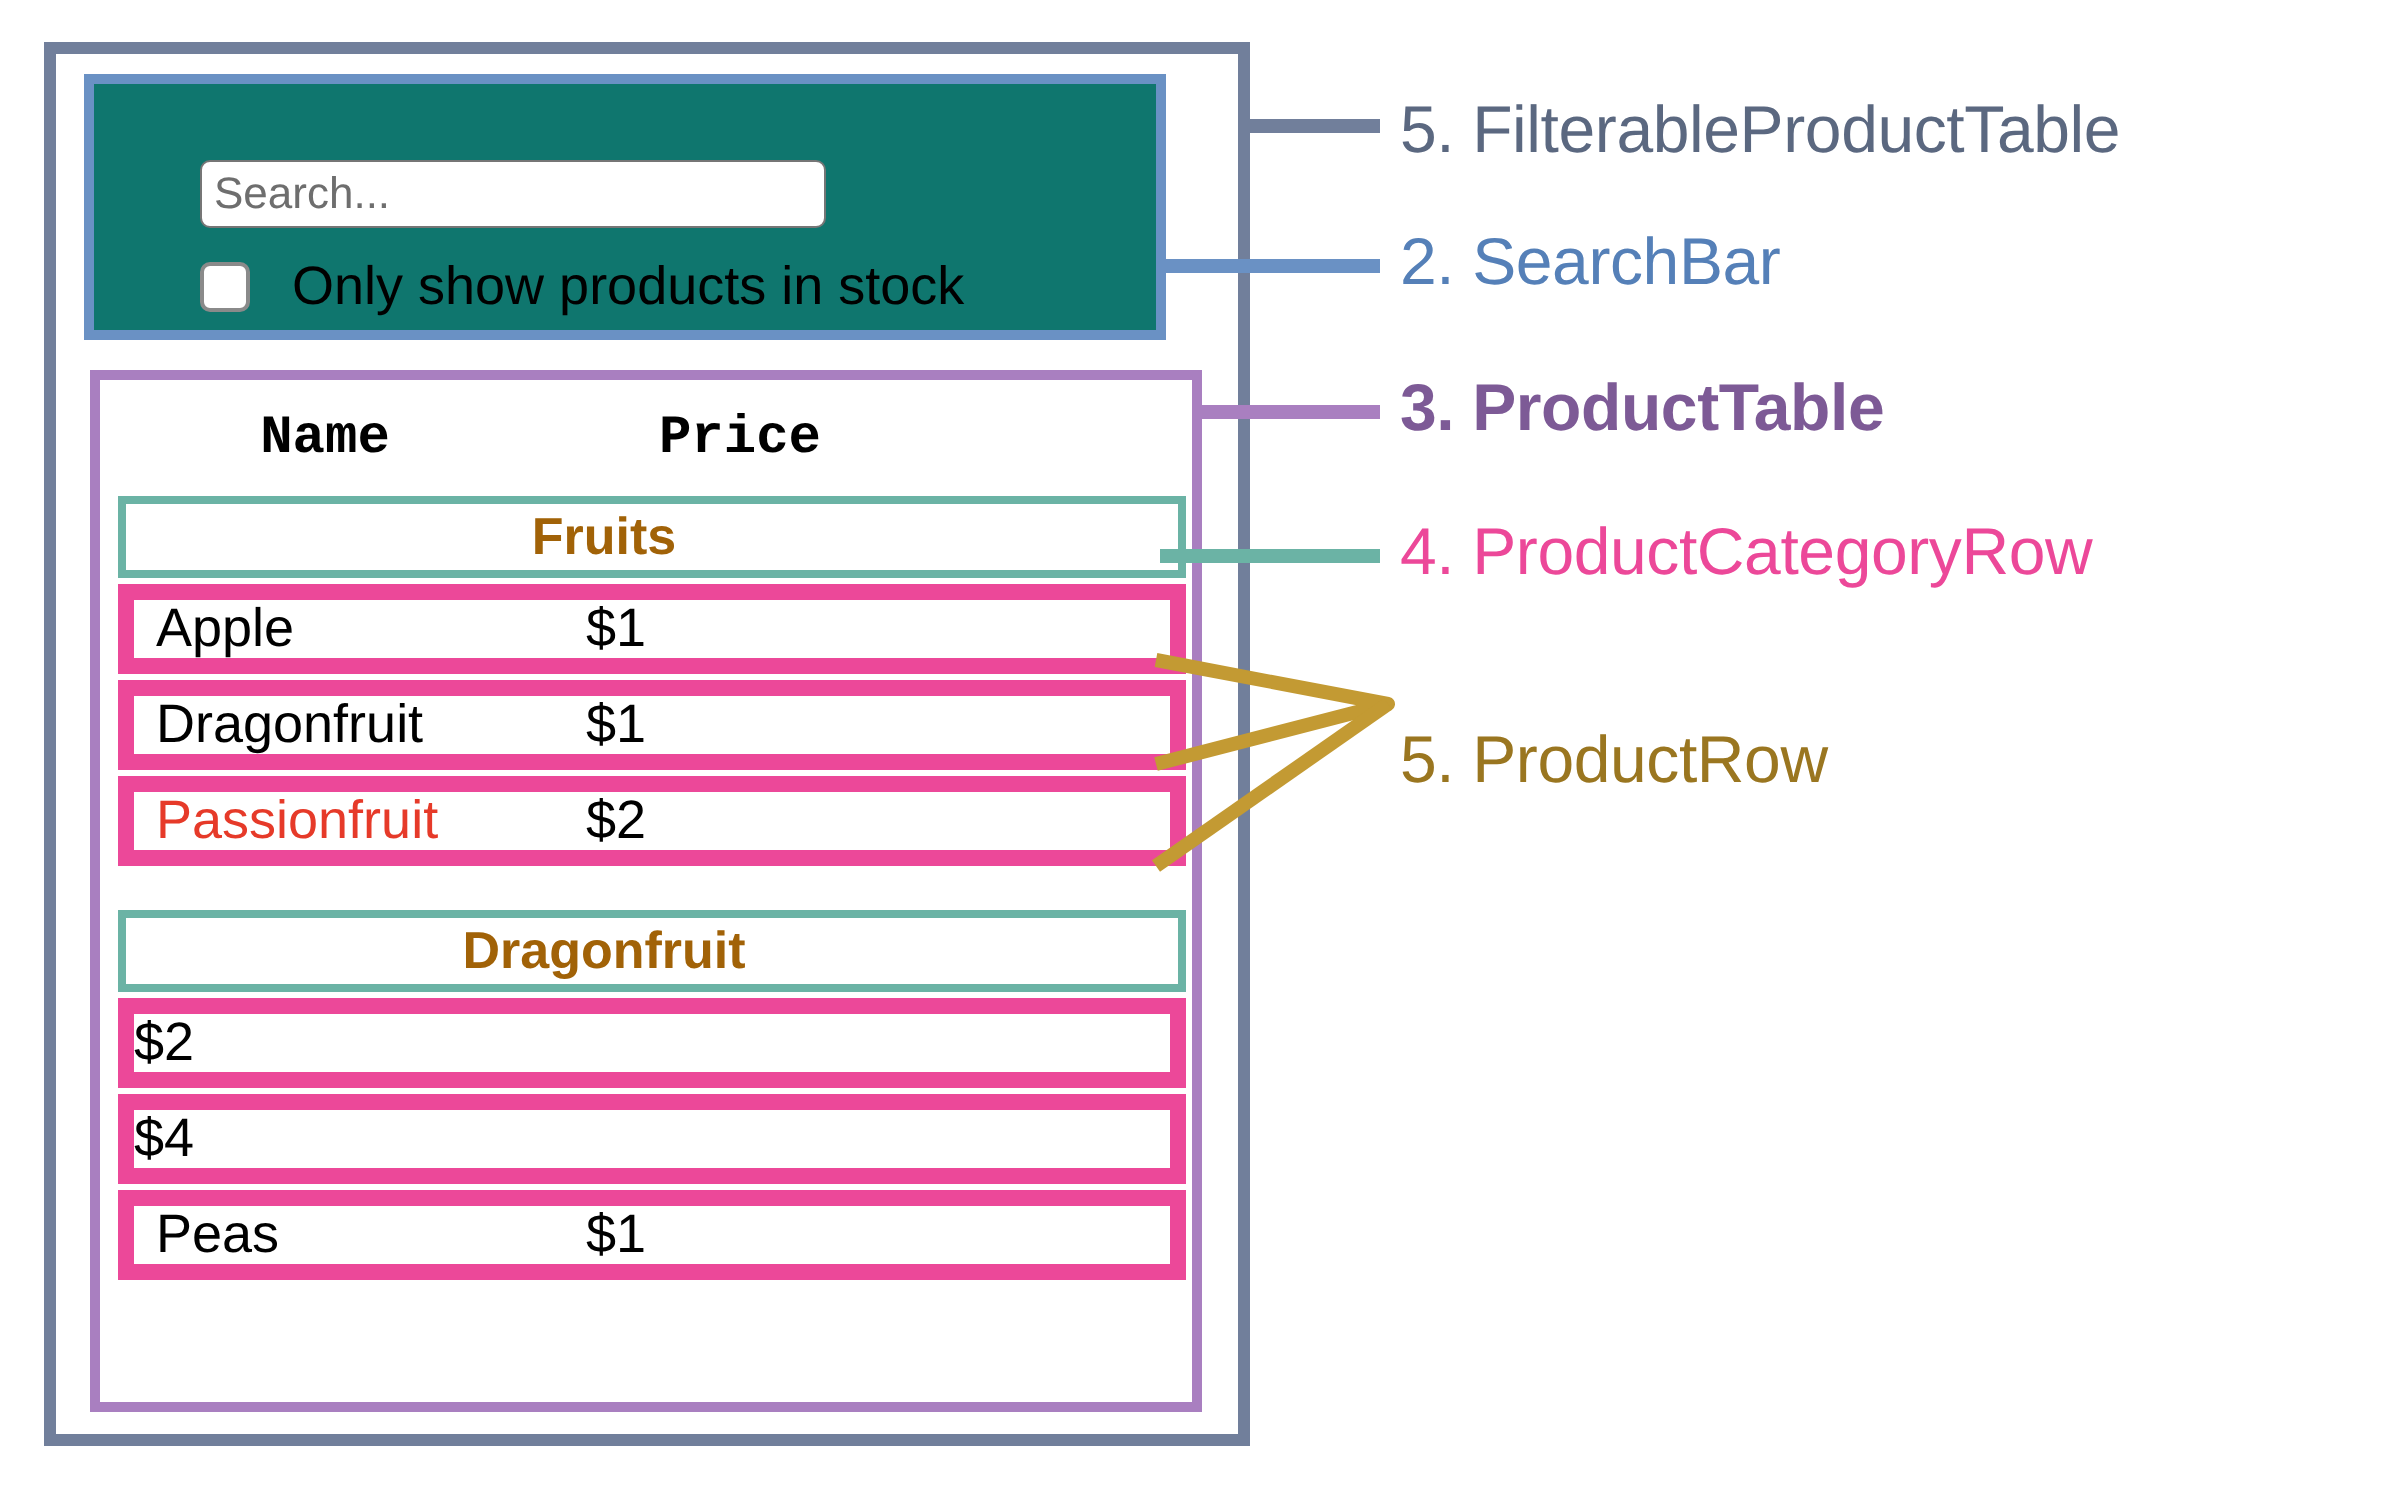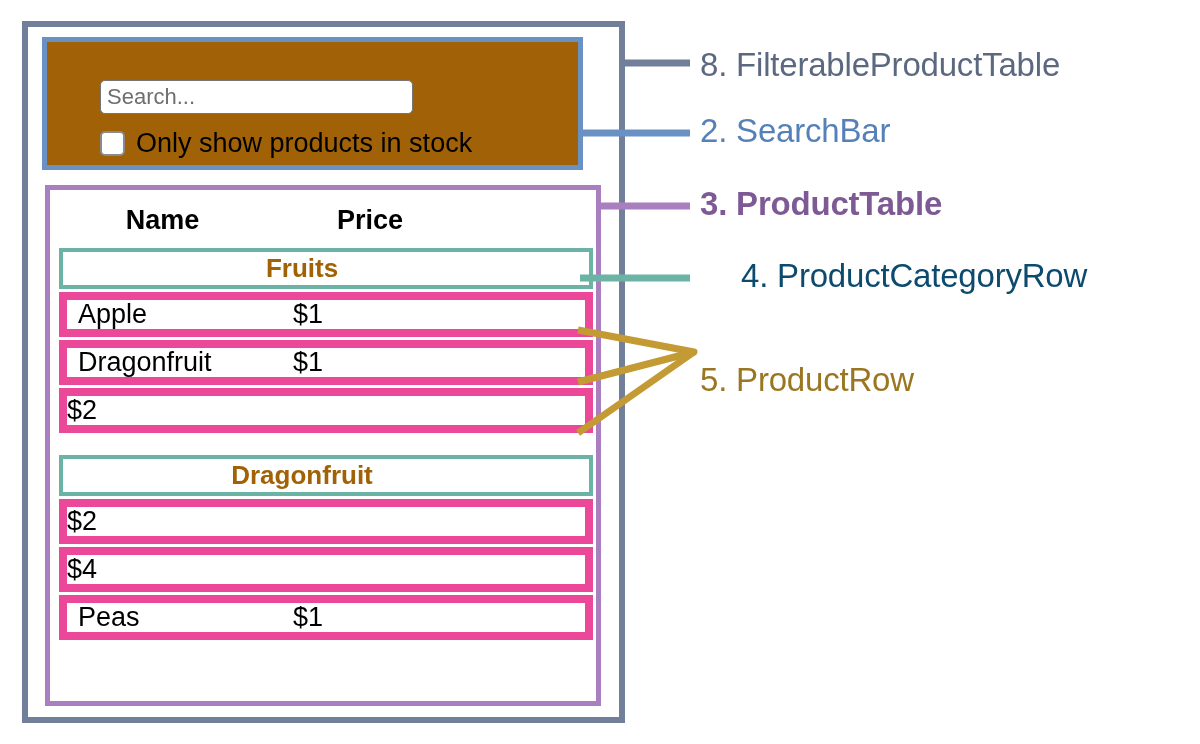--- a/index.html
+++ b/index.html
@@ -32,21 +32,21 @@
 
   
   .searchbar-box {
     position: absolute;
     left: 42px;
     top: 37px;
     width: 541px;
     height: 133px;
     box-sizing: border-box;
     border: 5px solid #6a91c4;
-    background: #a16207;
+    background: #0f766e;
   }
   .search-input {
     position: absolute;
     left: 53px;
     top: 38px;
     width: 313px;
     height: 34px;
     box-sizing: border-box;
     border: 1.5px solid #767676;
     border-radius: 5px;
@@ -58,21 +58,21 @@
     line-height: 31px;
     white-space: nowrap;
     overflow: hidden;
   }
   .checkbox-row {
     position: absolute;
     left: 53px;
     top: 88px;
     display: flex;
     align-items: center;
-    gap: 11px;
+    gap: 21px;
   }
   .checkbox-box {
     width: 25px;
     height: 25px;
     box-sizing: border-box;
     border: 2px solid #8a8a8a;
     border-radius: 5px;
     background: #ffffff;
     flex: 0 0 auto;
   }
@@ -110,20 +110,21 @@
     width: 524px;
     height: 44px;
     display: flex;
     align-items: center;
   }
   .th {
     font-size: 27px;
     font-weight: bold;
     color: #000000;
     text-align: center;
+    font-family: Liberation Mono, monospace;
   }
   .th-name { width: 225px; }
   .th-price { width: 190px; }
 
   
   .rows {
     position: absolute;
     left: 9px;
     top: 58px;
     width: 534px;
@@ -184,21 +185,21 @@
   .legend-label {
     position: absolute;
     font-family: "Liberation Sans", sans-serif;
     font-size: 33px;
     white-space: nowrap;
     letter-spacing: -0.2px;
   }
   .lg1 { left: 700px; top: 46px;  color: #5b6880; }
   .lg2 { left: 700px; top: 112px; color: #5580b8; }
   .lg3 { left: 700px; top: 185px; color: #7d5a96; font-weight: bold; }
-  .lg4 { left: 741px; top: 257px; color: #0c4a6e; }
+  .lg4 { left: 700px; top: 257px; color: #ec4899; }
   .lg5 { left: 700px; top: 329px; color: #9a7620; margin-top: 32px; }
 </style>
 </head>
 <body>
 
 <div id="canvas">
 
   <div class="outer-box"></div>
 
   <div class="searchbar-box">
@@ -225,20 +226,21 @@
 
         <div class="product-row">
           <span class="cell-name">Apple</span>
           <span class="cell-price">$1</span>
         </div>
         <div class="product-row">
           <span class="cell-name">Dragonfruit</span>
           <span class="cell-price">$1</span>
         </div>
         <div class="product-row out-of-stock">
+          <span class="cell-name">Passionfruit</span>
           <span class="cell-price">$2</span>
         </div>
 
         <div class="group-gap"></div>
 
         <div class="category-row">
           <span class="cat-label">Dragonfruit</span>
         </div>
 
         <div class="product-row">
@@ -263,19 +265,19 @@
     <line x1="580" y1="133" x2="690" y2="133" stroke="#6a91c4" stroke-width="7"></line>
 
     <line x1="597" y1="206" x2="690" y2="206" stroke="#a97fc0" stroke-width="7"></line>
 
     <line x1="580" y1="278" x2="690" y2="278" stroke="#6bb3a5" stroke-width="7"></line>
 
     <polyline points="578,330 694,352 578,382" fill="none" stroke="#c39a33" stroke-width="7" stroke-linejoin="round"></polyline>
     <line x1="578" y1="433" x2="694" y2="352" stroke="#c39a33" stroke-width="7"></line>
   </svg>
 
-  <div class="legend-label lg1">8. FilterableProductTable</div>
+  <div class="legend-label lg1">5. FilterableProductTable</div>
   <div class="legend-label lg2">2. SearchBar</div>
   <div class="legend-label lg3">3. ProductTable</div>
   <div class="legend-label lg4">4. ProductCategoryRow</div>
   <div class="legend-label lg5">5. ProductRow</div>
 
 </div>
 
 </body></html>

